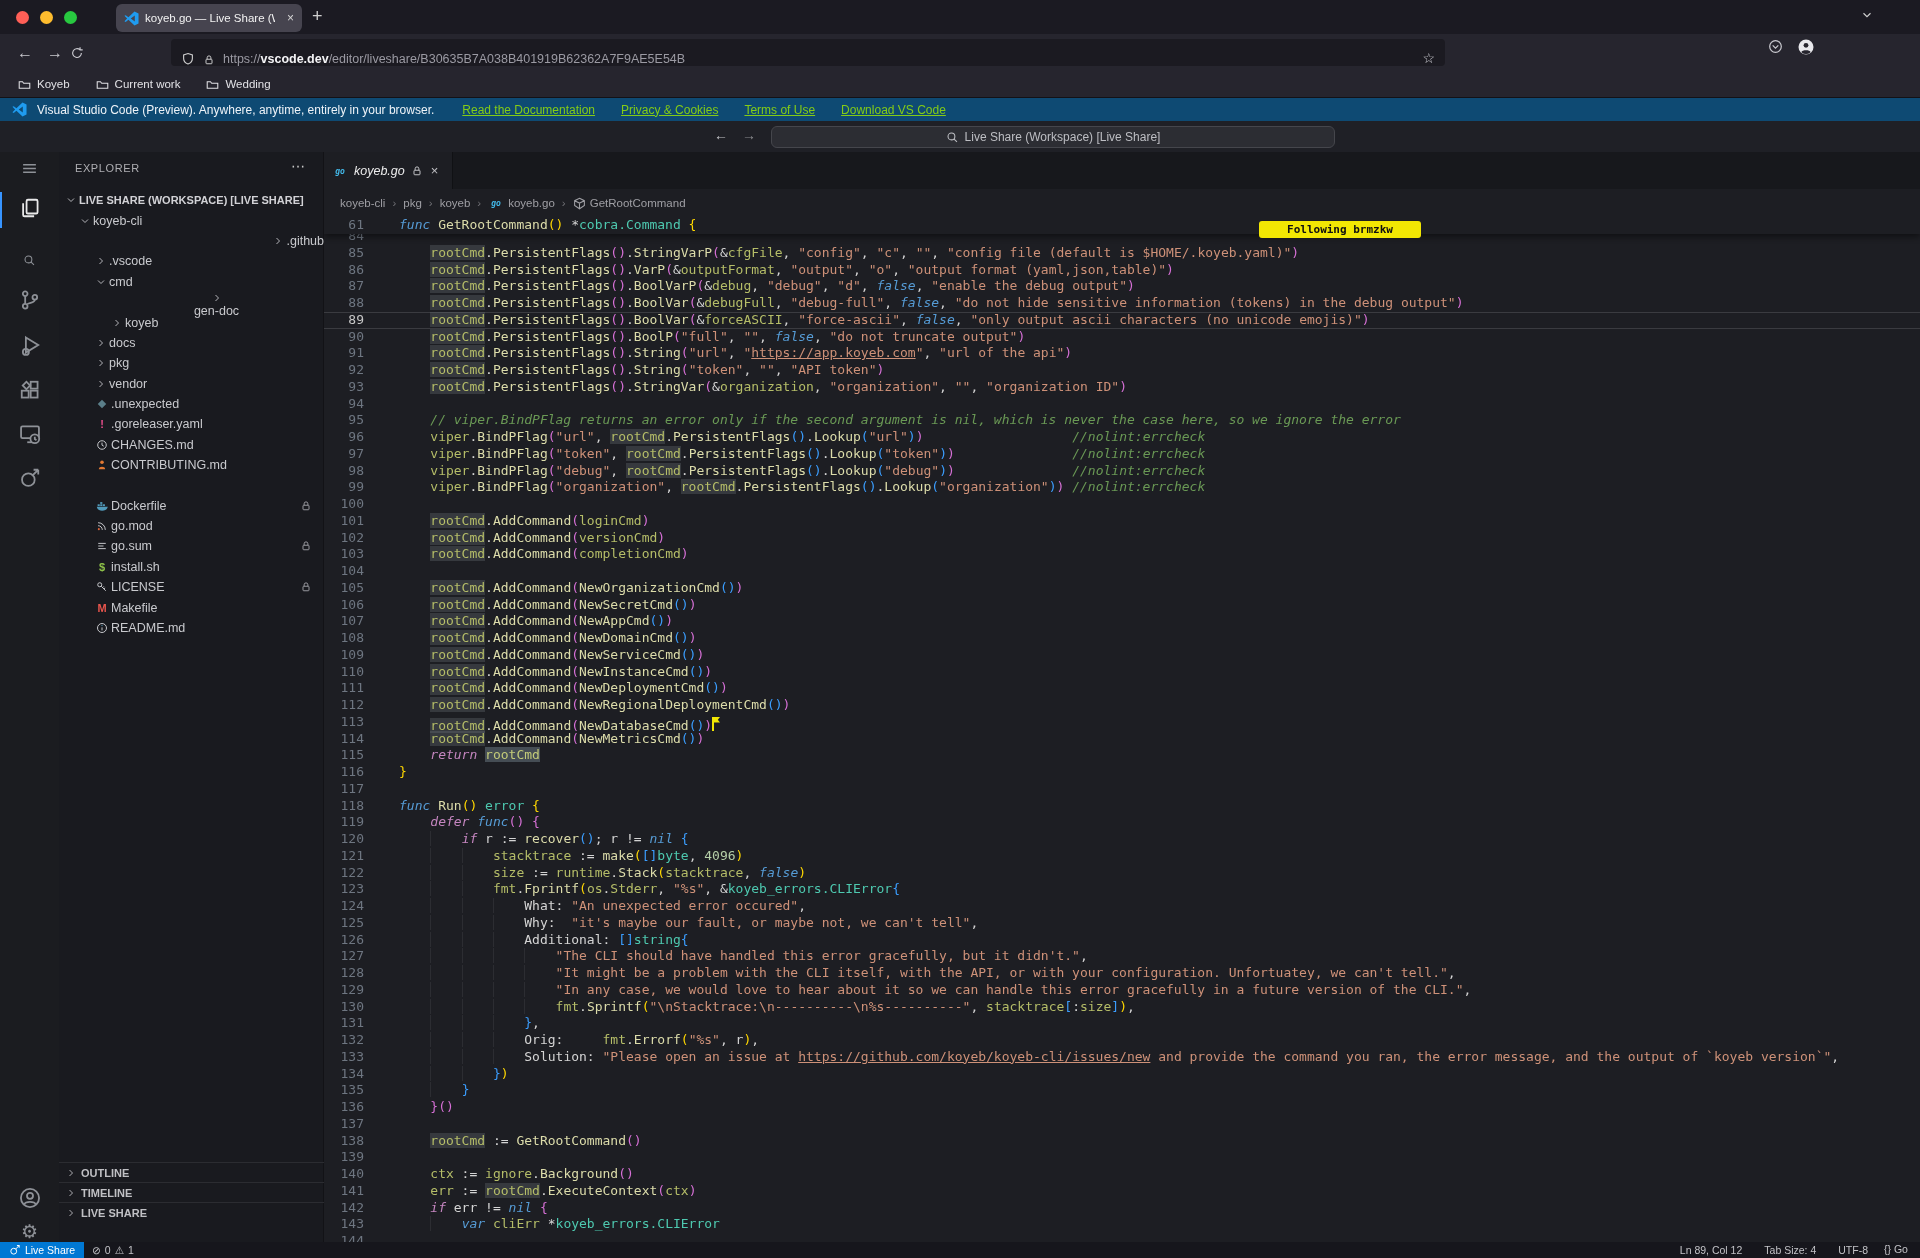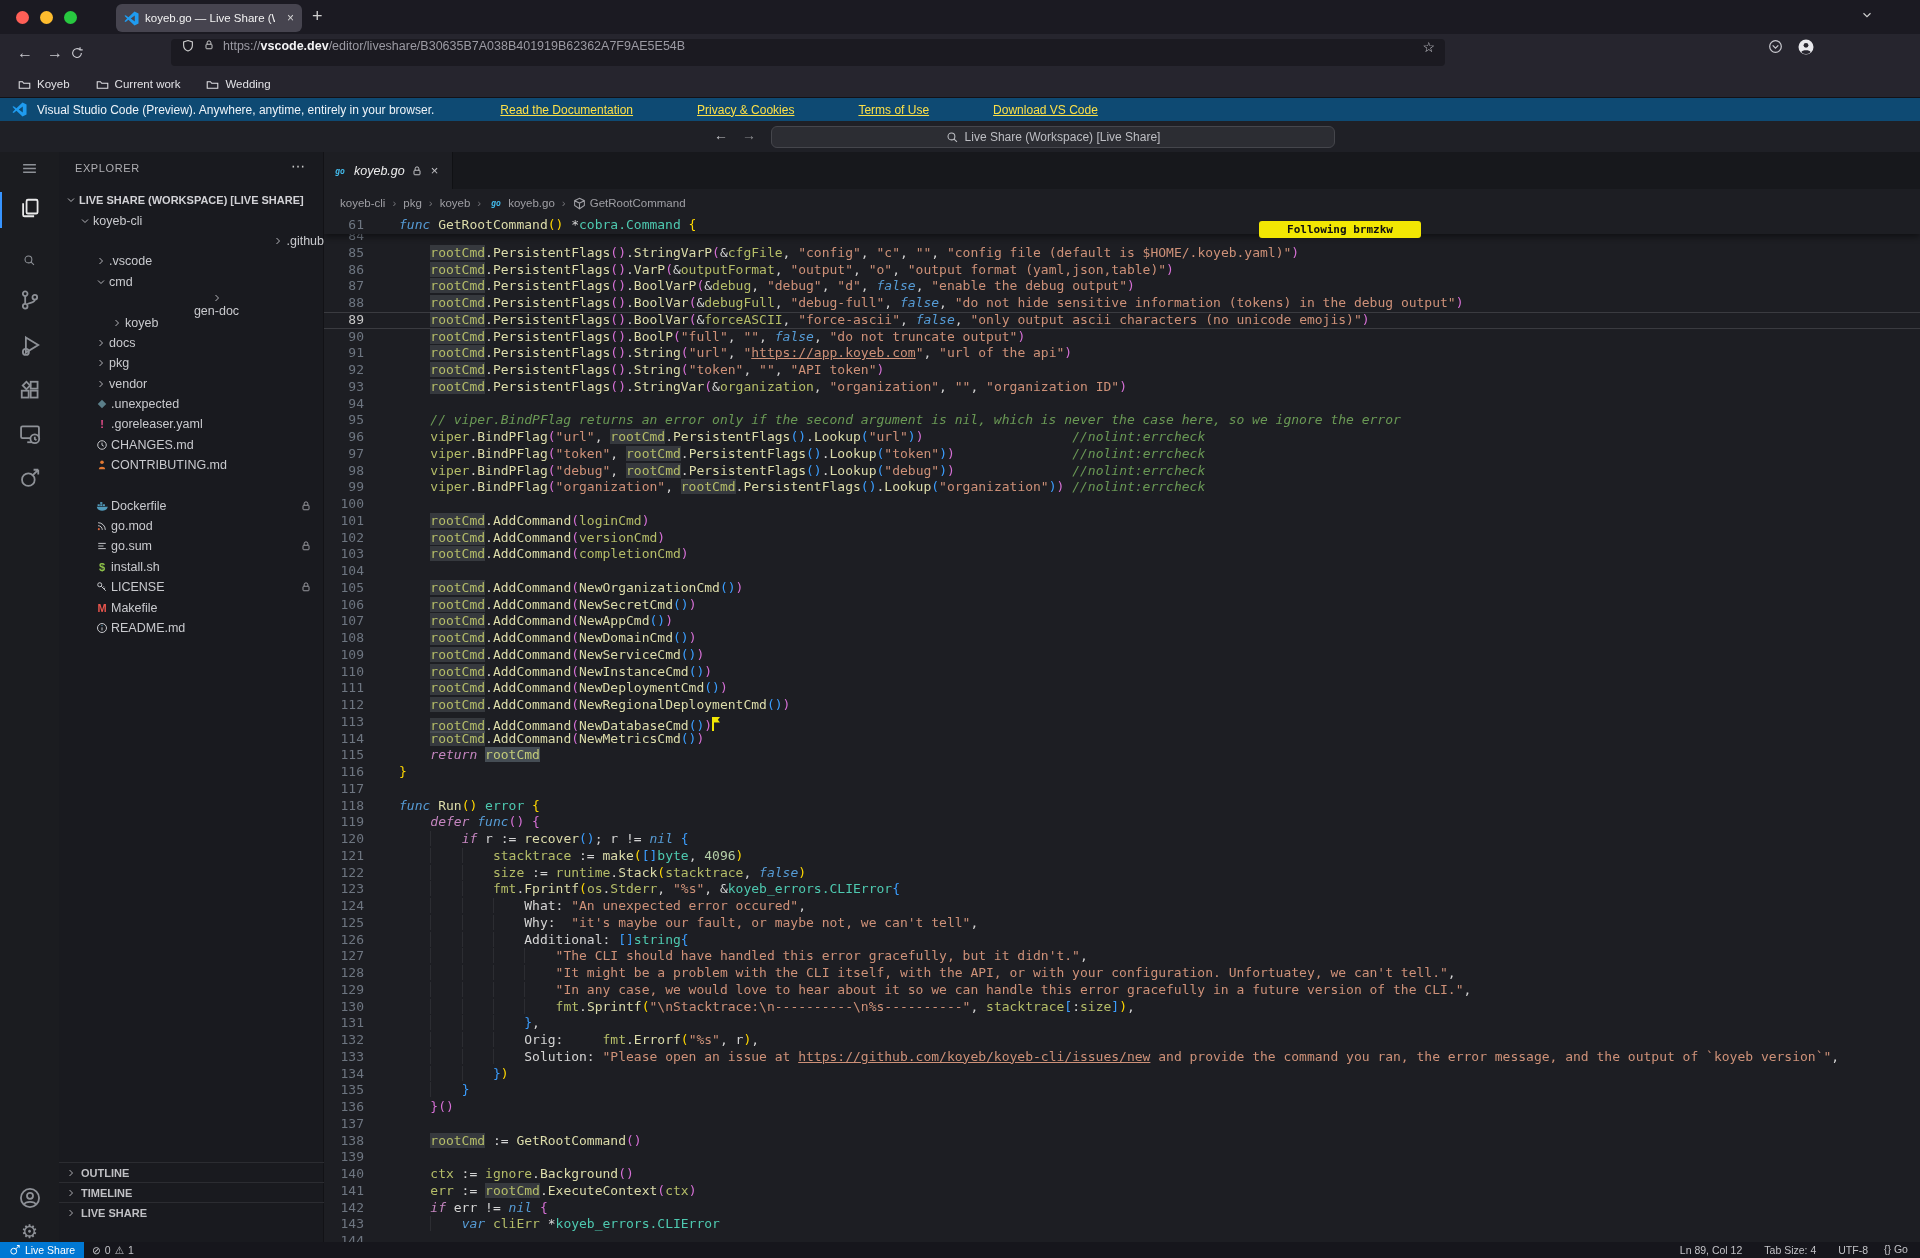--- a/index.html
+++ b/index.html
@@ -12,34 +12,34 @@
   .tl { width:13px; height:13px; border-radius:50%; top:11px; }
   #ff-tab { left:116px; top:4px; width:186px; height:28px; background:#46444f; border-radius:6px;
             display:flex; align-items:center; padding:0 8px; gap:6px; }
   #ff-tab-title { font-size:11.5px; color:#f2f2f2; white-space:nowrap; overflow:hidden; width:130px; }
   #ff-tab-close { color:#d6d6d6; font-size:12px; margin-left:auto; }
   #ff-newtab { left:312px; top:6px; color:#cfcfcf; font-size:18px; }
   #ff-alltabs { left:1860px; top:8px; color:#cfcfcf; }
   #ff-toolbar { left:0; top:34px; width:1920px; height:37px; background:#26252e; display:flex; align-items:center; }
   .navbtn { color:#c9c9cf; font-size:16px; width:30px; text-align:center; }
   #urlbar { position:absolute; left:171px; top:39px; width:1274px; height:27px; background:#1b1a21;
-            border-radius:4px; display:flex; align-items:flex-start; padding:0 10px; gap:8px; }
+            border-radius:4px; display:flex; align-items:flex-end; padding:0 10px; gap:8px; }
   #url-text { font-size:12.5px; color:#9b9aa3; white-space:nowrap; }
   #url-text b { color:#f4f4f6; font-weight:bold; }
   #url-star { margin-left:auto; color:#d0d0d6; font-size:14px; }
   .tb-right { position:absolute; top:39px; color:#c9c9cf; }
   #ff-bookmarks { left:0; top:71px; width:1920px; height:27px; background:#26252e; display:flex; align-items:center;
                   gap:26px; padding-left:18px; border-bottom:1px solid #131217; }
   .bm { display:flex; align-items:center; gap:6px; font-size:11.5px; color:#e2e2e6; }
 
   
   #banner { left:0; top:98px; width:1920px; height:23px; background:#0e4a73; display:flex; align-items:center;
             padding-left:12px; gap:10px; font-size:12px; color:#eef3f8; }
   #banner .links { display:flex; gap:26px; margin-left:18px; }
-  #banner a { color:#fde047; font-size:12px;margin-left:38px; }
+  #banner a { color:#84cc16; font-size:12px; }
 
   
   #vs-titlebar { left:0; top:121px; width:1920px; height:31px; background:#1f2026; }
   #tb-arrows { position:absolute; left:714px; top:6px; color:#c4c4c8; font-size:14px; display:flex; gap:14px; }
   #cmd-center { position:absolute; left:771px; top:5px; width:564px; height:22px; background:#2c2d33;
                 border:1px solid #45464c; border-radius:6px; display:flex; align-items:center; justify-content:center;
                 gap:6px; font-size:12px; color:#bdbec3; }
 
   
   #main { left:0; top:152px; width:1920px; height:1090px; background:#1d1e23; }

